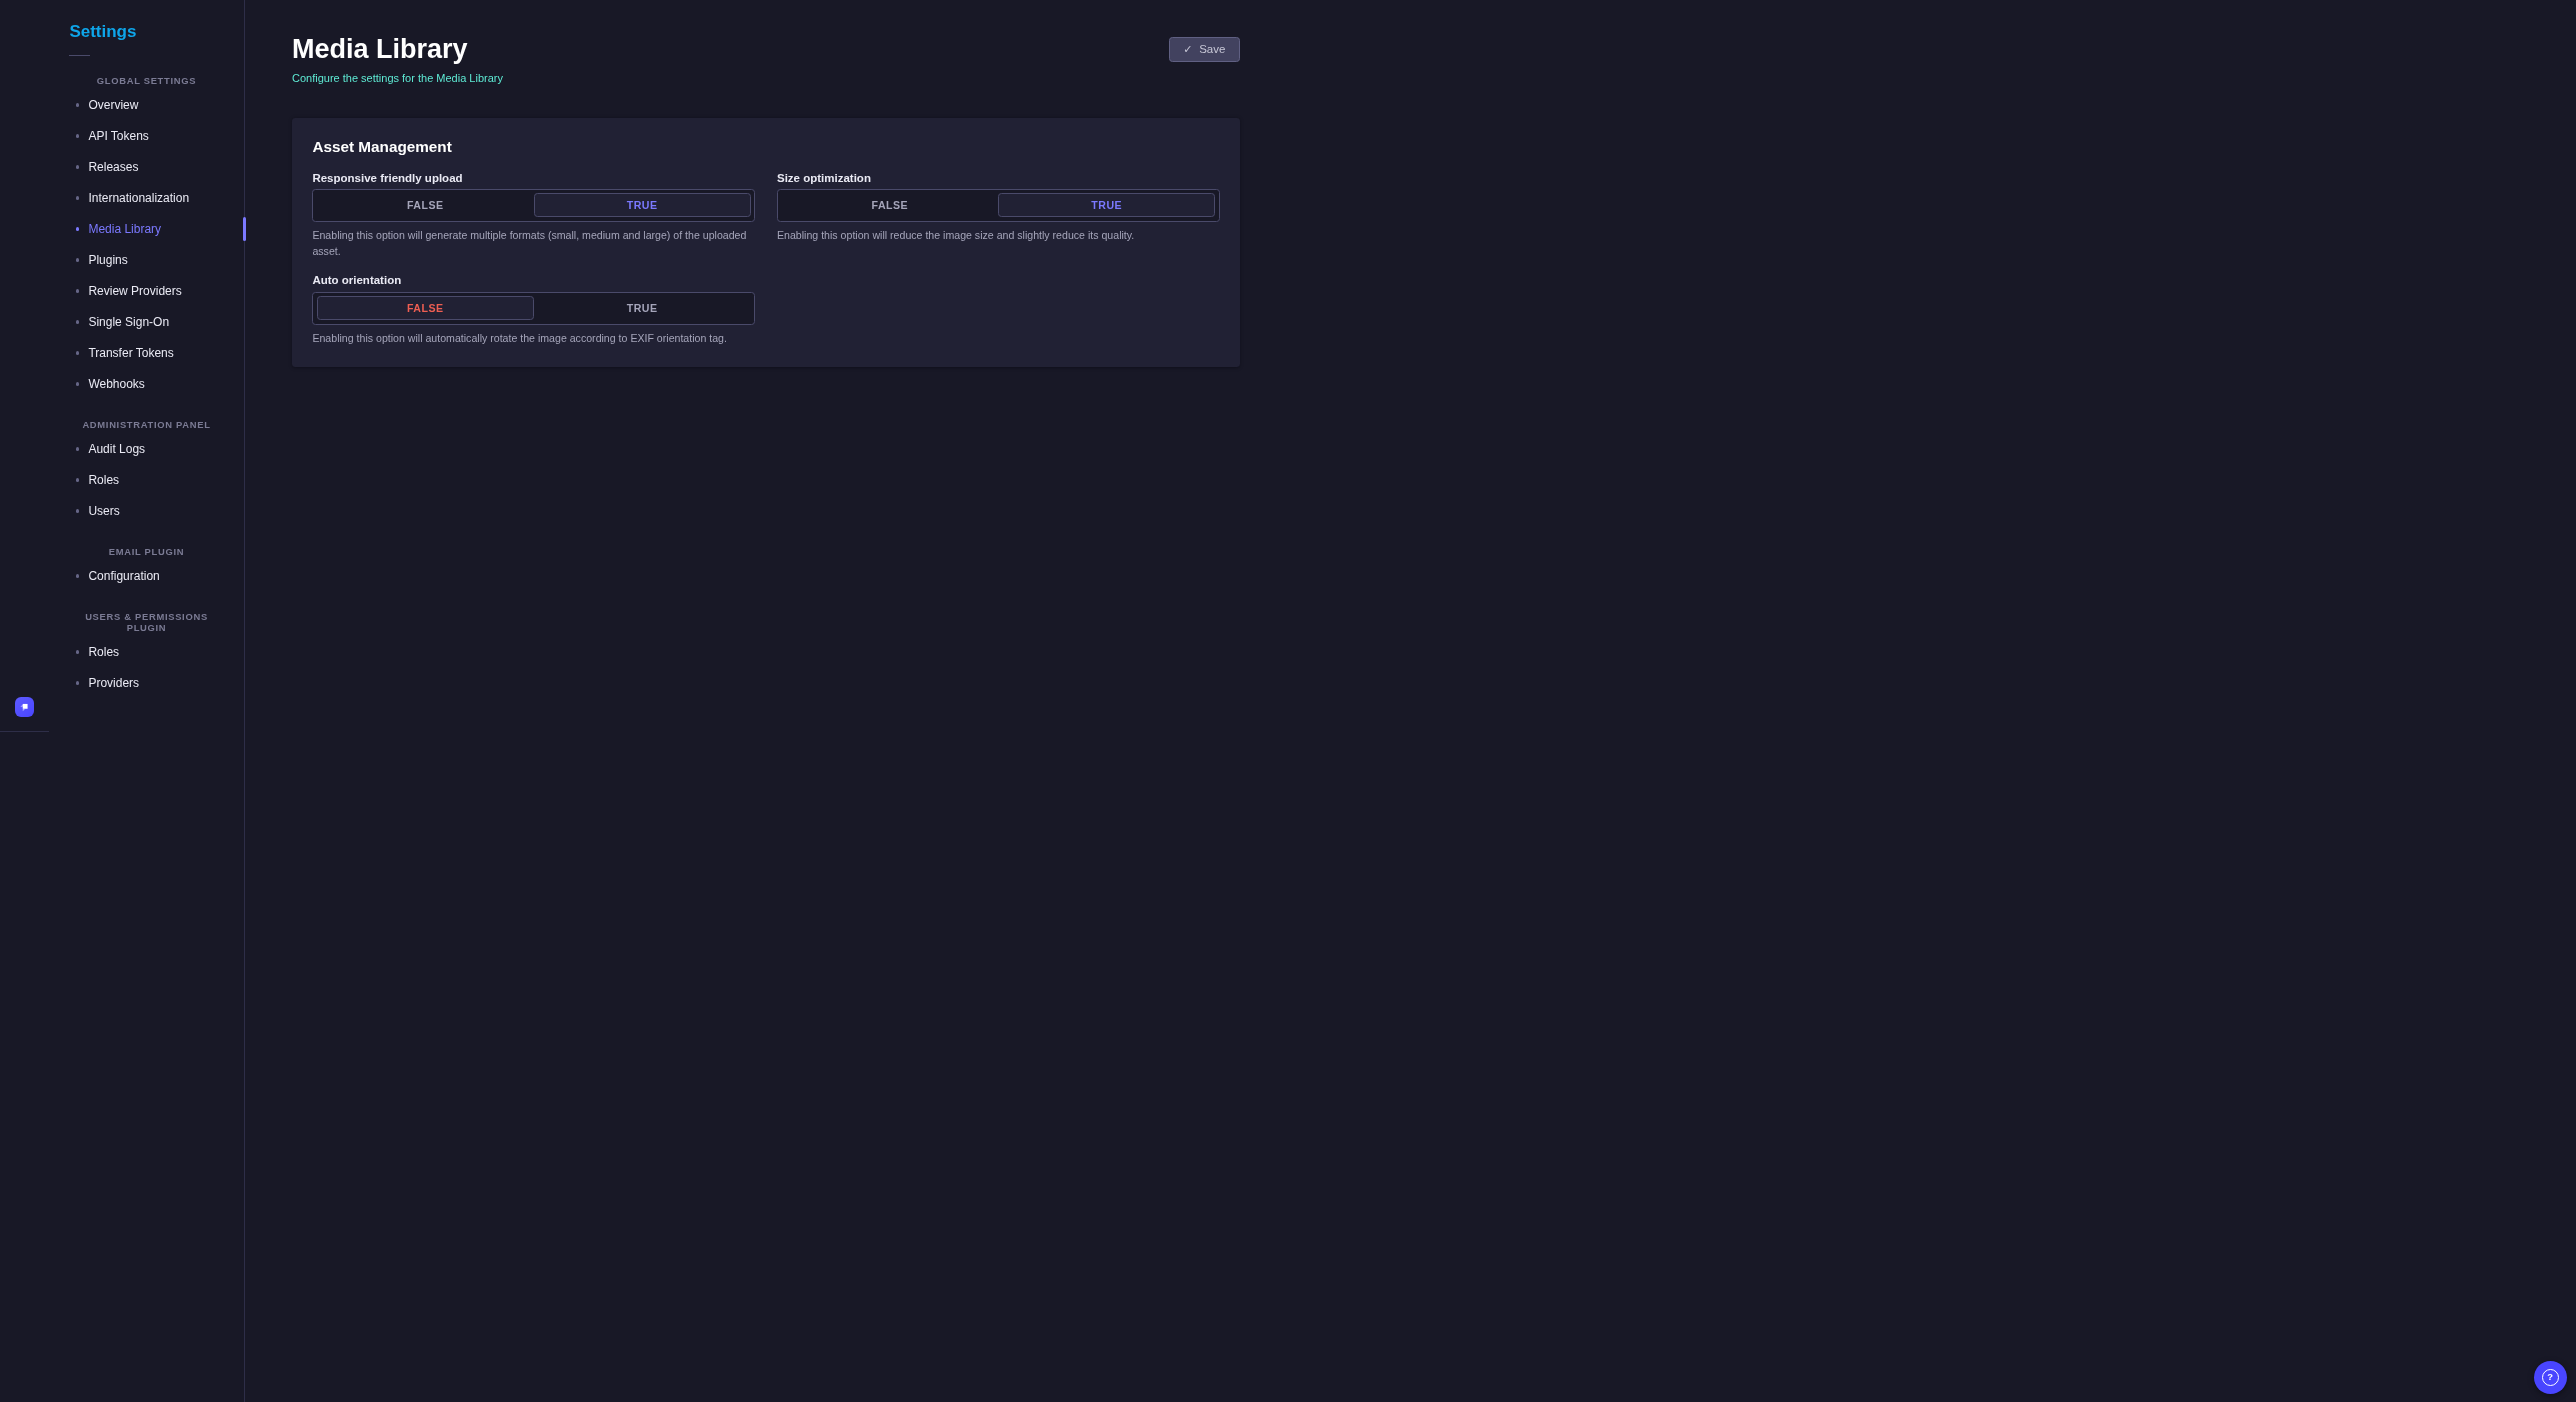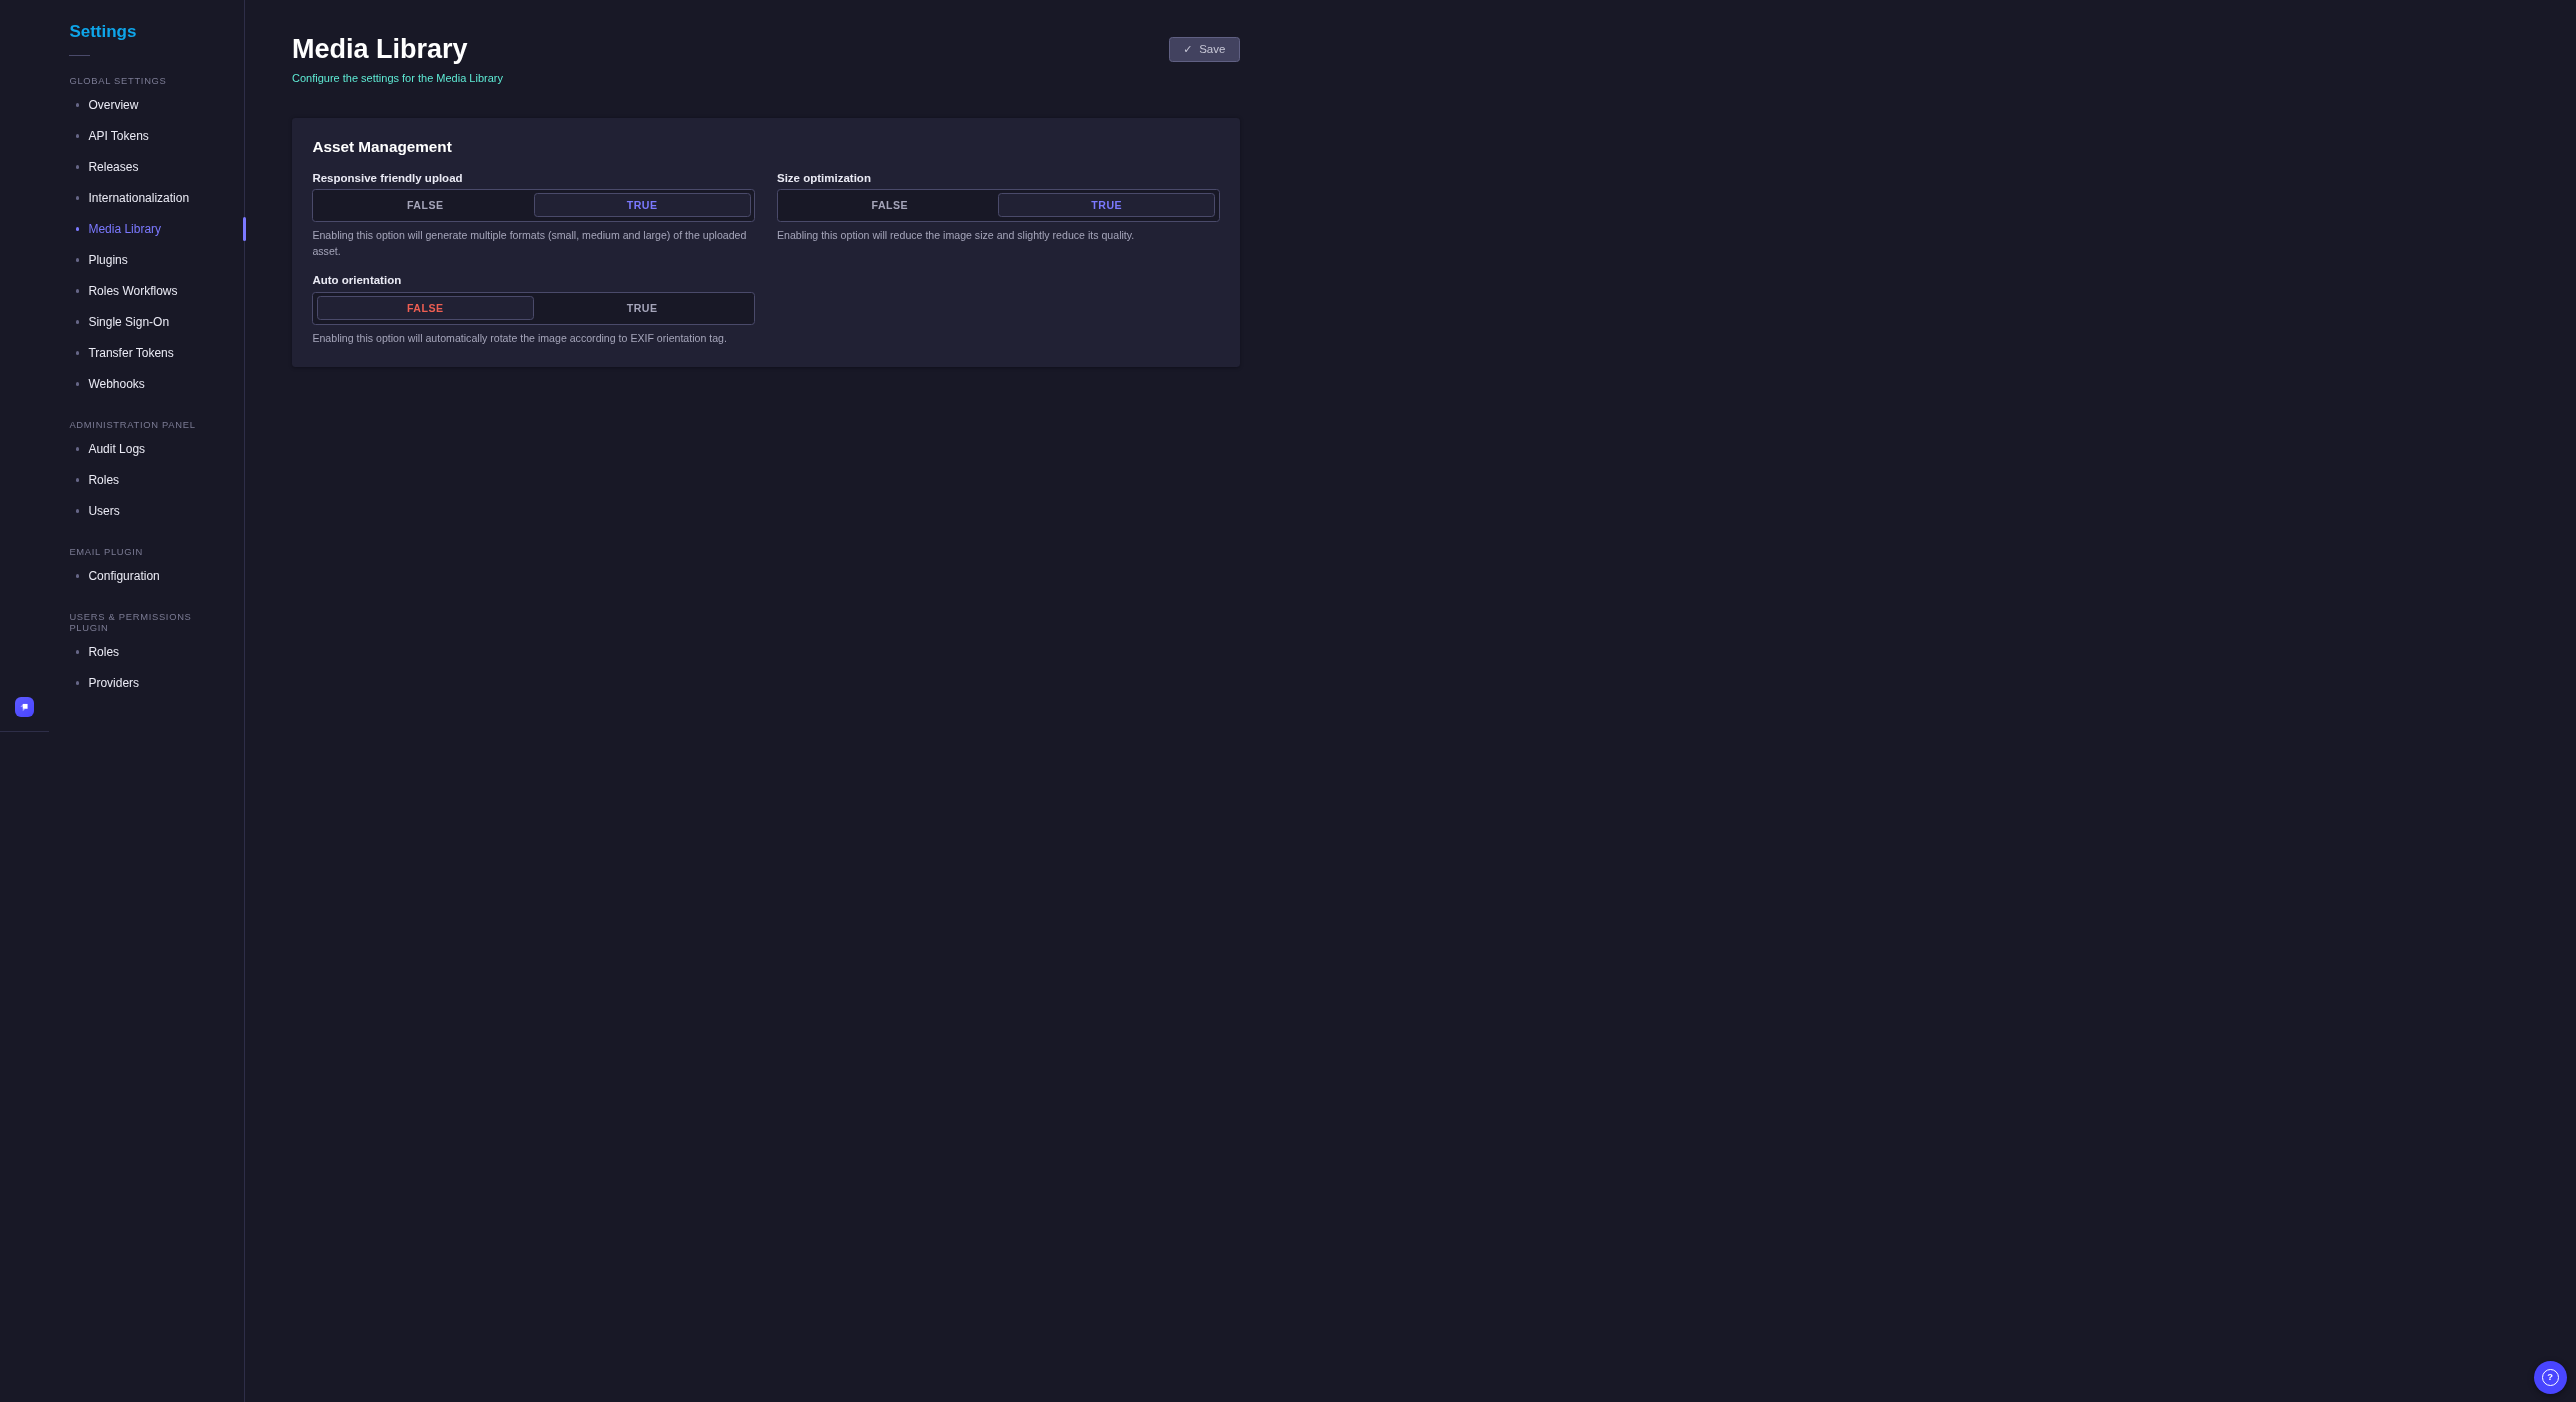--- a/index.html
+++ b/index.html
@@ -55,22 +55,22 @@
   
   .subbar {
     position:fixed; left:49px; top:0; bottom:0; width:196px;
     background:#181826; border-right:0.9px solid #2e2e48;
     padding-top:22px; overflow:visible;
   }
   .subbar-title { padding-left:20.4px; font-size:17px; font-weight:700; color:#0ea5e9; }
   .subbar-divider { width:20.4px; height:0.9px; background:#4a4a6a; margin:12.8px 0 0 20.4px; }
   .nav-section-label {
     margin:19.6px 20.4px 3.4px 20.4px;
-    font-size:9.4px; font-weight:400; letter-spacing:0.7px;
-    color:#7b7b94; text-transform:uppercase;
+    font-size:9.4px; font-weight:700; letter-spacing:0.7px;
+    color:#7b7b94; text-transform:uppercase;text-align:center;
   }
   .nav-list { list-style:none; }
   .nav-item {
     position:relative; height:31px; display:flex; align-items:center;
     gap:9px; padding-left:27px; font-size:12px; color:#ebebf5; cursor:pointer;
   }
   .nav-item .dot {
     width:3.4px; height:3.4px; border-radius:50%; background:#666687; flex:0 0 3.4px;
   }
   .nav-item.active { color:#7b79ff; font-weight:500; }
@@ -249,21 +249,21 @@
         <li class="nav-item active">
           <span class="dot"></span>
           <span>Media Library</span>
         </li>
         <li class="nav-item">
           <span class="dot"></span>
           <span>Plugins</span>
         </li>
         <li class="nav-item">
           <span class="dot"></span>
-          <span>Roles Workflows</span>
+          <span>Review Providers</span>
         </li>
         <li class="nav-item">
           <span class="dot"></span>
           <span>Single Sign-On</span>
         </li>
         <li class="nav-item">
           <span class="dot"></span>
           <span>Transfer Tokens</span>
         </li>
         <li class="nav-item">

